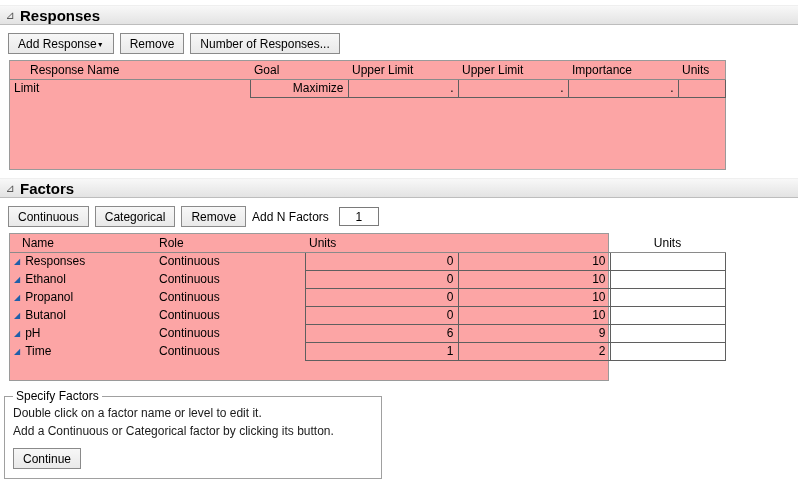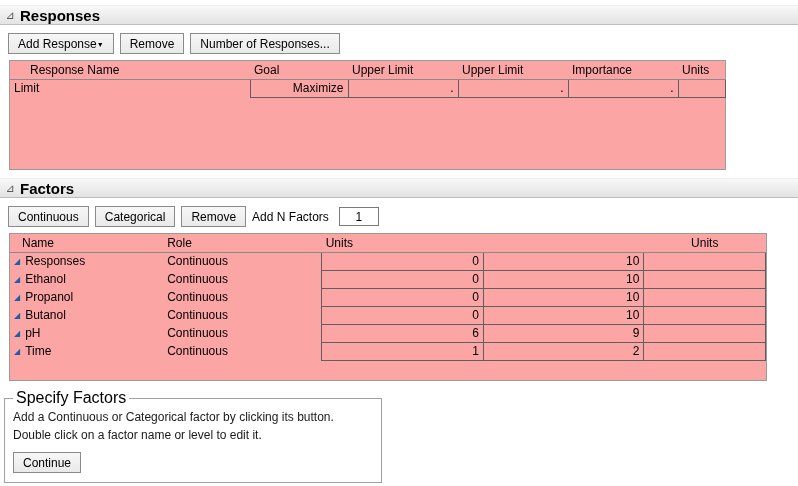--- a/index.html
+++ b/index.html
@@ -47,21 +47,21 @@
     margin-left: 4px;
   }
 
   
   .table-wrap {
     margin-left: 9px;
     background: #fca5a5;
     border: 1px solid #9a9a9a;
   }
   .resp-wrap { width: 717px; height: 110px; }
-  .fact-wrap { width: 758px; height: 148px; }
+  .fact-wrap { width: 600px; height: 148px; }
 
   table { border-collapse: collapse; width: 100%; table-layout: fixed; }
   td {
     height: 18px; padding: 0 4px;
     font-size: 12px; white-space: nowrap; overflow: hidden;
   }
   tr.hdr td { border-bottom: 1px solid #8a8a8a; }
   td.boxed { border: 1px solid #5f5f5f; text-align: right; }
   td.units-hdr { text-align: center; }
   td.name-indent { padding-left: 20px; }
@@ -72,21 +72,21 @@
     transform: translateY(-1px);
   }
 
   
   fieldset.specify {
     margin: 8px 0 0 4px;
     width: 378px;
     border: 1px solid #a0a0a0;
     padding: 1px 10px 9px 8px;
   }
-  fieldset.specify legend { font-size: 16px; padding: 0 3px; }
+  fieldset.specify legend { font-size: 12px; padding: 0 3px; }
   .fs-line { line-height: 18px; color: #1a1a1a; }
   .continue-btn { margin-top: 8px; }
   .spacer-top { height: 5px; }
   .gap-8 { height: 8px; }
 </style>
 </head>
 <body>
 
 <div class="spacer-top"></div>
 
@@ -229,17 +229,17 @@
         <td class="boxed">1</td>
         <td class="boxed">2</td>
         <td class="boxed"></td>
       </tr>
     </tbody>
       </table>
   </div>
 
   <fieldset class="specify">
     <legend>Specify Factors</legend>
+    <div class="fs-line">Double click on a factor name or level to edit it.</div>
     <div class="fs-line">Add a Continuous or Categorical factor by clicking its button.</div>
-    <div class="fs-line">Double click on a factor name or level to edit it.</div>
     <button class="btn continue-btn">Continue</button>
   </fieldset>
 </div>
 
 </body></html>

